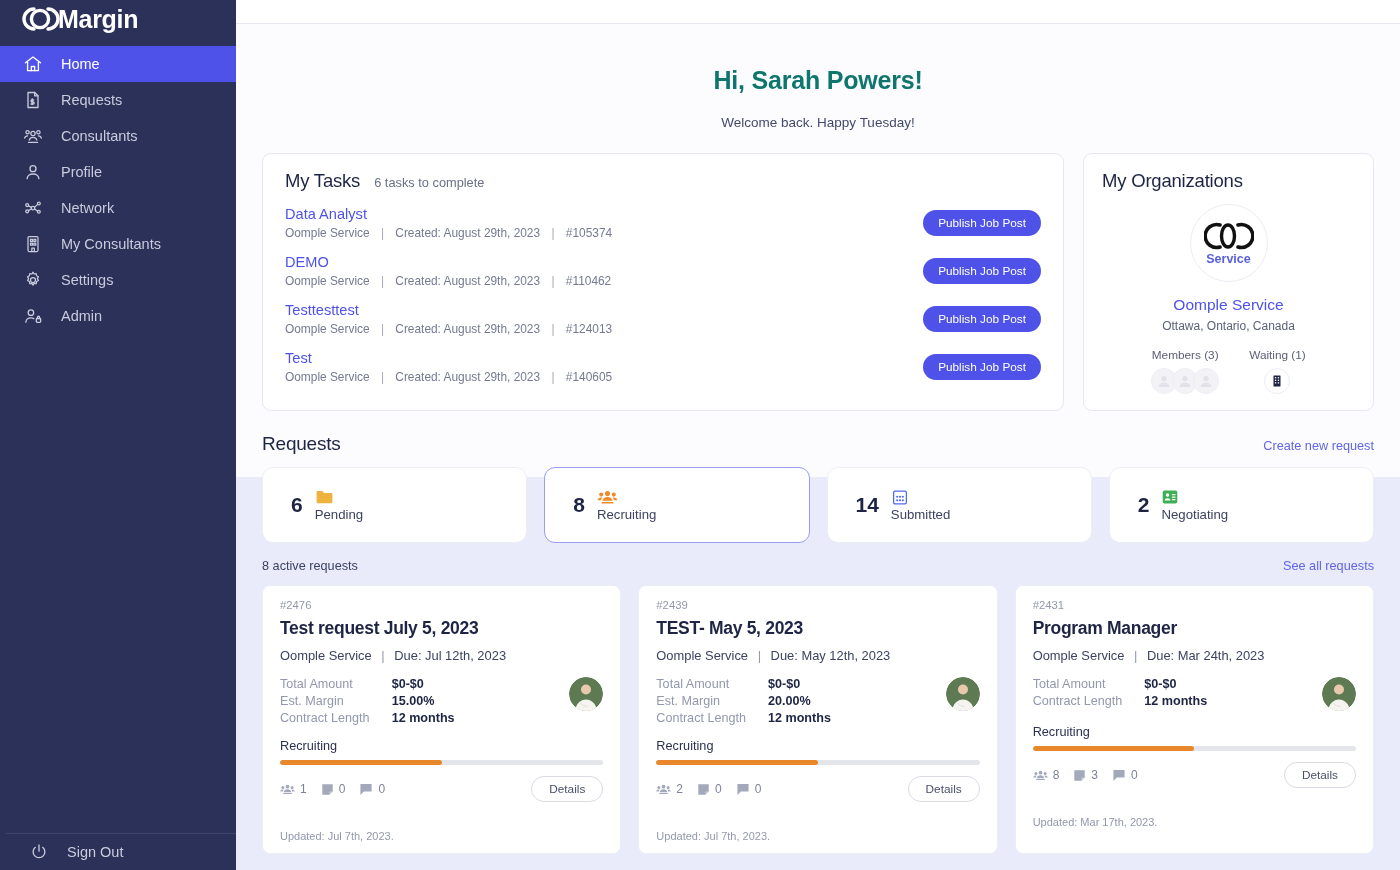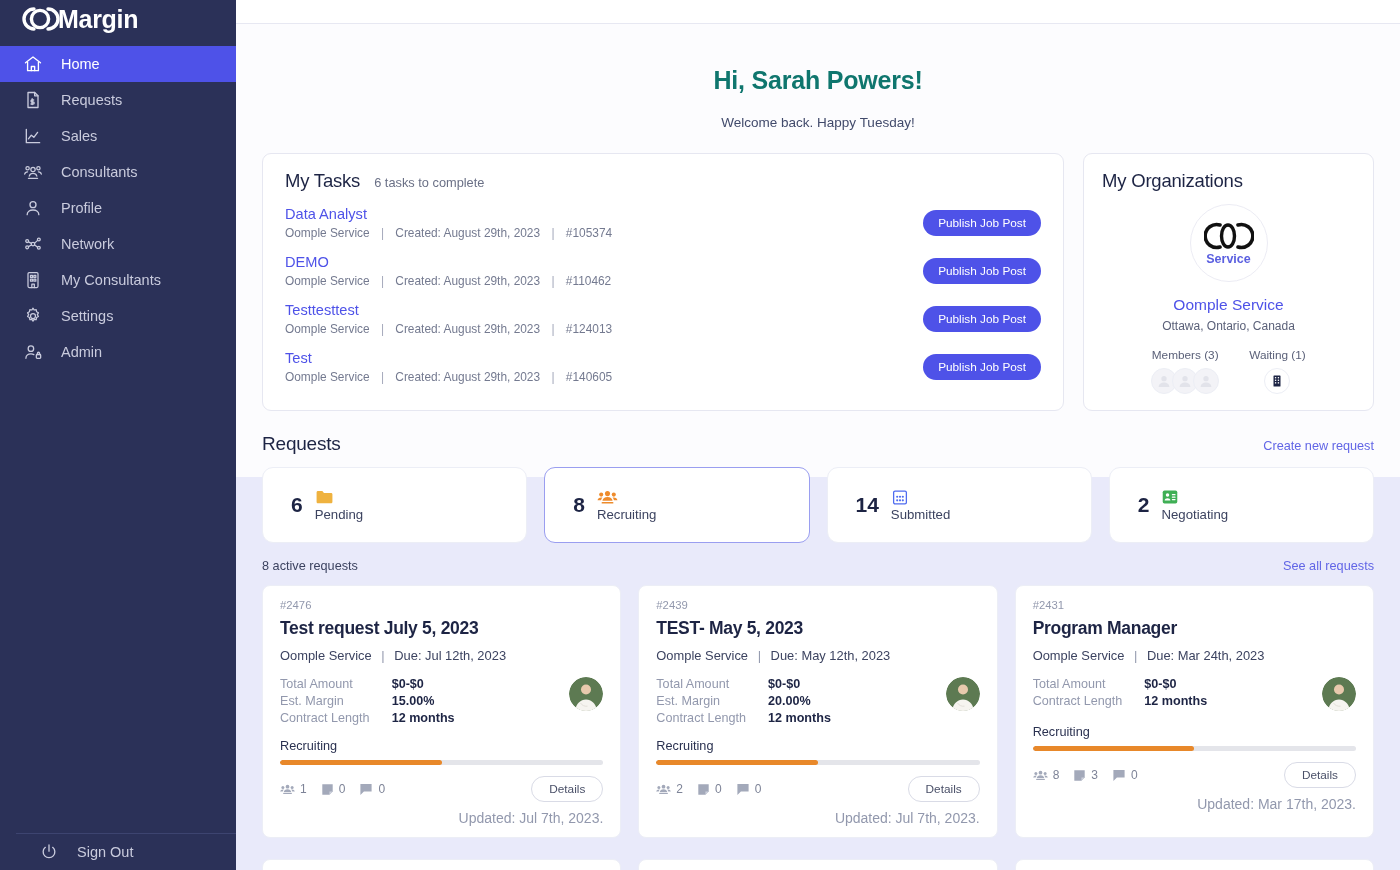--- a/index.html
+++ b/index.html
@@ -31,21 +31,21 @@
   .nav-item {
     display: flex; align-items: center; gap: 18px;
     height: 36px; padding-left: 22px;
     color: #c9cbdd; font-size: 14.5px;
     cursor: pointer;
   }
   .nav-item.active { background: #4e52e8; color: #fff; }
   .nav-item .ico { width: 21px; height: 21px; display:flex; align-items:center; justify-content:center; flex: 0 0 21px; }
   .nav-item .ico svg { width: 20px; height: 20px; display:block; }
   .sidebar-foot {
-    position: absolute; left: 16px; bottom: 0; width: 100%;
+    position: absolute; left: 6px; bottom: 0; width: 100%;
     border-top: 1px solid #3d4470;
   }
   .sidebar-foot .nav-item { height: 36px; }
 
   
   .main {
     flex: 1; position: relative; overflow: hidden;
     background: #fcfcfe;
   }
   .topbar {
@@ -168,21 +168,21 @@
   .bar > i { display: block; height: 100%; background: #e8882a; border-radius: 3px; }
   .rc-foot { display: flex; align-items: center; justify-content: space-between; margin-top: 11px; }
   .stats { display: flex; align-items: center; gap: 14px; }
   .stat { display: flex; align-items: center; gap: 5px; color: #7d8397; font-size: 12px; }
   .stat svg { display:block; }
   .btn-details {
     border: 1px solid #d9dbe6; background: #fff; color: #4a5068;
     border-radius: 14px; font-size: 11.8px; padding: 5px 17px;
     font-family: inherit; cursor: pointer;
   }
-  .rc-upd { font-size: 14px; color: #9298ad; margin-top: 8px; text-align: right; }
+  .rc-upd { font-size: 11px; color: #9298ad; margin-top: 28px; }
 
   .grid2 { display: flex; gap: 17px; margin-top: 21px; }
   .rcard2 {
     flex: 1; background: #fff; border: 1px solid #eceef6;
     border-top-left-radius: 8px; border-top-right-radius: 8px;
     padding: 13px 17px 0 17px; height: 75px; overflow: hidden;
   }
 </style>
 </head>
 <body>
@@ -218,29 +218,20 @@
           <svg viewBox="0 0 24 24" fill="none" stroke="currentColor" stroke-width="1.6" stroke-linecap="round" stroke-linejoin="round">
               <path d="M6 3h8l4 4v14H6z"></path>
               <path d="M14 3v4h4"></path>
               <path d="M11 10.5v7"></path>
               <path d="M12.8 12h-2a1.2 1.2 0 0 0 0 2.4h1.4a1.2 1.2 0 0 1 0 2.4H9.6"></path>
             </svg>
         </span>
         <span>Requests</span>
       </div>
 
-      <div class="nav-item">
-        <span class="ico">
-          <svg viewBox="0 0 24 24" fill="none" stroke="currentColor" stroke-width="1.6" stroke-linecap="round" stroke-linejoin="round">
-              <path d="M4 4v16h16"></path>
-              <path d="M6.5 15.5 10 11l3 2.6 4.5-6"></path>
-            </svg>
-        </span>
-        <span>Sales</span>
-      </div>
 
       <div class="nav-item">
         <span class="ico">
           <svg viewBox="0 0 24 24" fill="none" stroke="currentColor" stroke-width="1.5" stroke-linecap="round" stroke-linejoin="round">
               <circle cx="12" cy="9" r="2.6"></circle>
               <path d="M7.5 17c.6-2.2 2.4-3.4 4.5-3.4S16 14.8 16.6 17"></path>
               <circle cx="5.5" cy="7.5" r="2"></circle>
               <path d="M2 14.5c.4-1.7 1.8-2.7 3.5-2.7"></path>
               <circle cx="18.5" cy="7.5" r="2"></circle>
               <path d="M22 14.5c-.4-1.7-1.8-2.7-3.5-2.7"></path>

